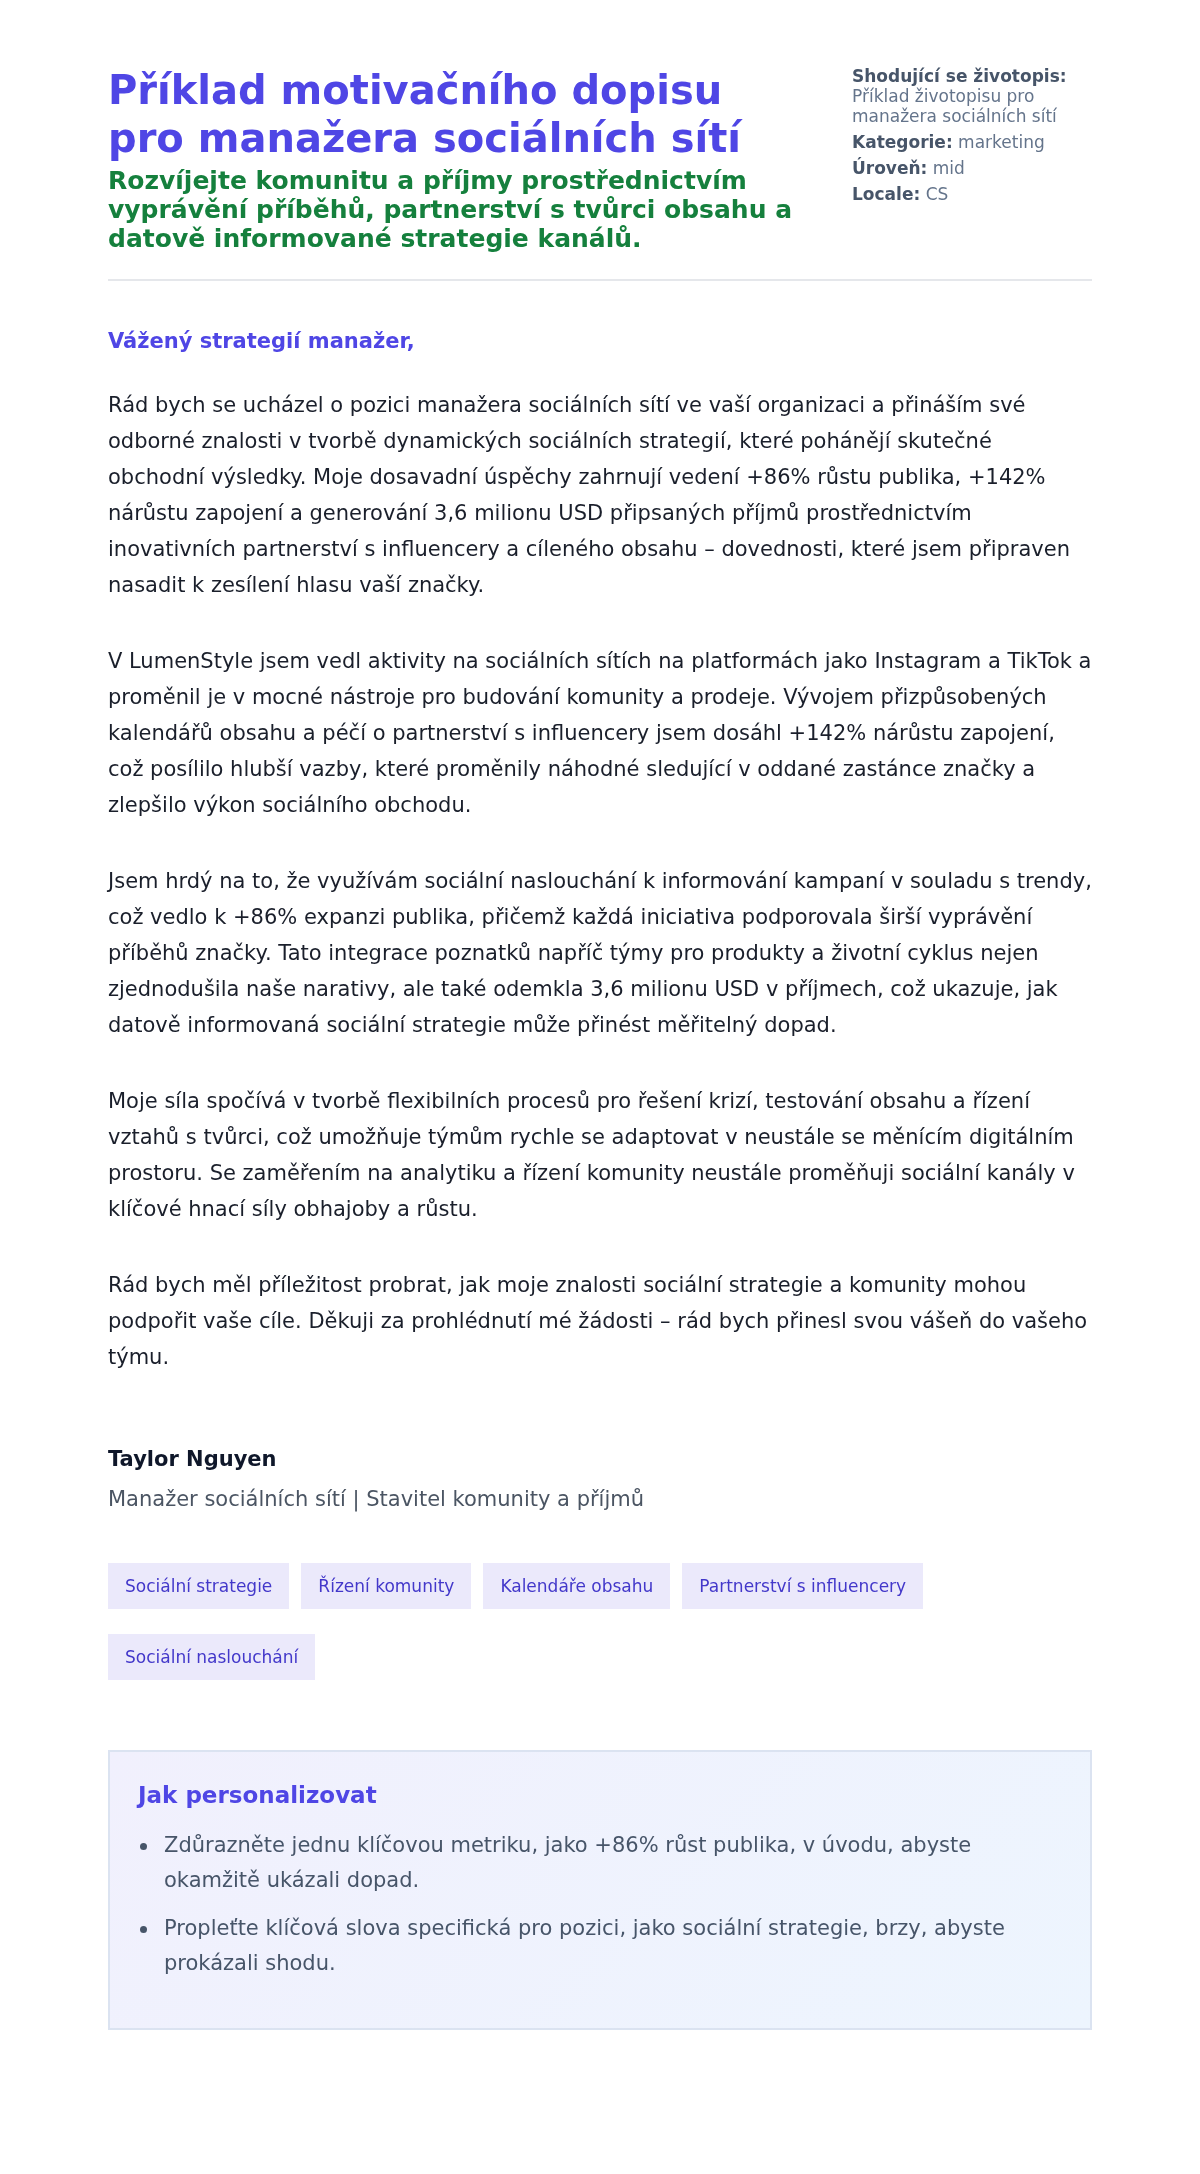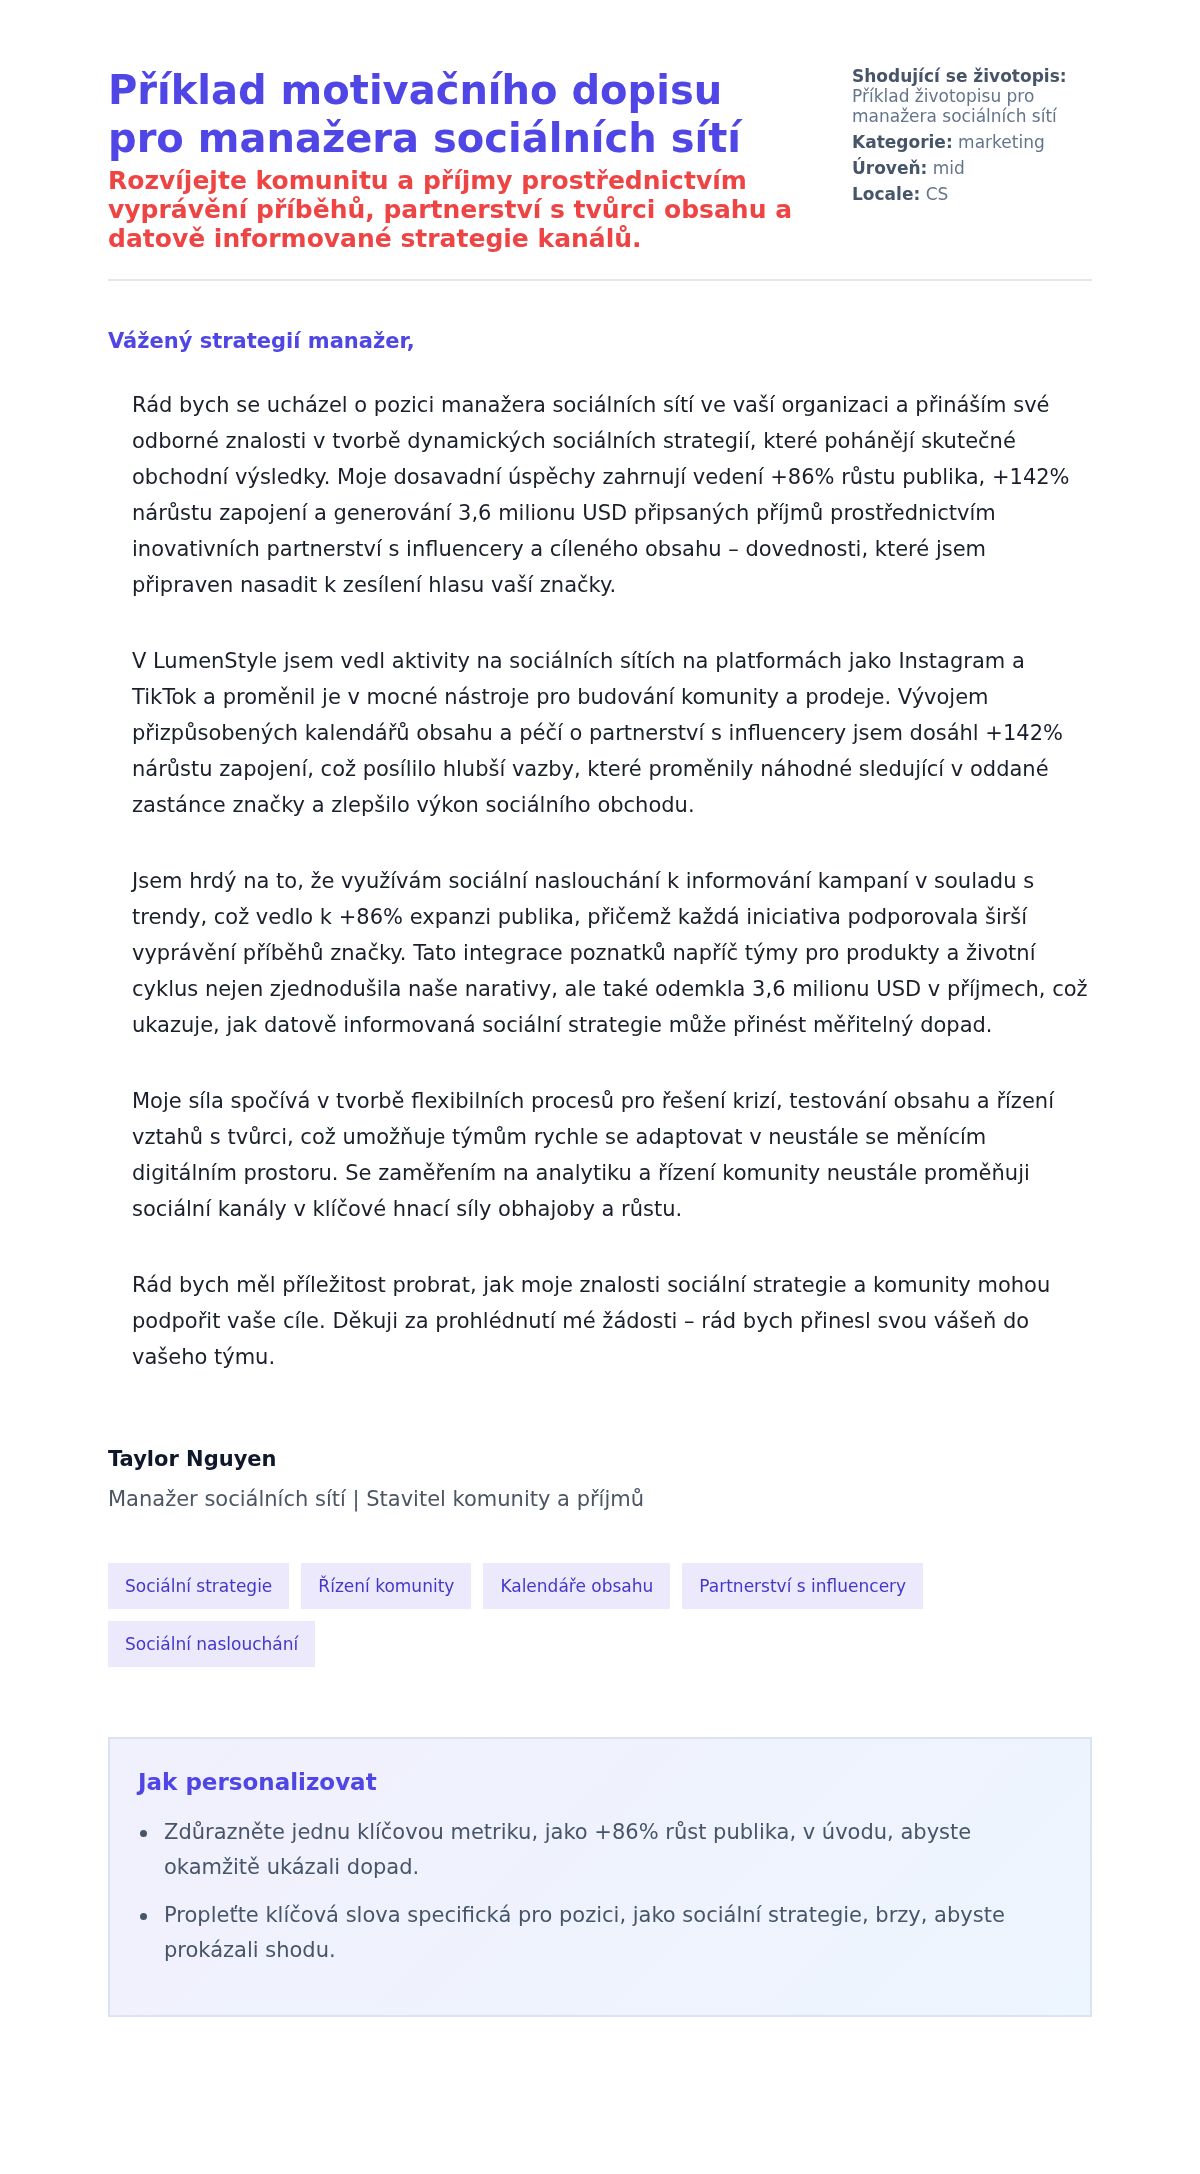--- a/index.html
+++ b/index.html
@@ -24,40 +24,40 @@
     .title {
       font-size: 40px;
       line-height: 48px;
       font-weight: bold;
       color: #4f46e5;
     }
     .subtitle {
       font-size: 25px;
       line-height: 29px;
       font-weight: bold;
-      color: #ef4444;
+      color: #15803d;
       margin-top: 4px;
     }
     .meta {
       text-align: left;
       font-size: 17px;
       line-height: 20px;
       color: #64748b;
       width: 240px;
     }
     .meta .row { margin-bottom: 6px; }
     .meta .row.first { margin-bottom: 6px; }
     .meta .label { font-weight: bold; color: #475569; }
     .salutation {
       margin-top: 48px;
       font-size: 21px;
       font-weight: bold;
       color: #4f46e5;
     }
-    .body { margin-top: 34px; margin-left: 24px; }
+    .body { margin-top: 34px; }
     .para {
       font-size: 21px;
       line-height: 36px;
       color: #1a1f2b;
       margin-bottom: 40px;
     }
     .sign-name {
       margin-top: 72px;
       font-size: 21px;
       font-weight: bold;
@@ -65,21 +65,21 @@
     }
     .sign-title {
       margin-top: 16px;
       font-size: 21px;
       color: #4b5563;
     }
     .tags {
       margin-top: 52px;
       display: flex;
       flex-wrap: wrap;
-      gap: 12px 12px;
+      gap: 25px 12px;
       width: 900px;
     }
     .tag {
       background: #ebe9fb;
       color: #4338ca;
       font-size: 17px;
       padding: 13px 17px;
       line-height: 20px;
     }
     .callout {

